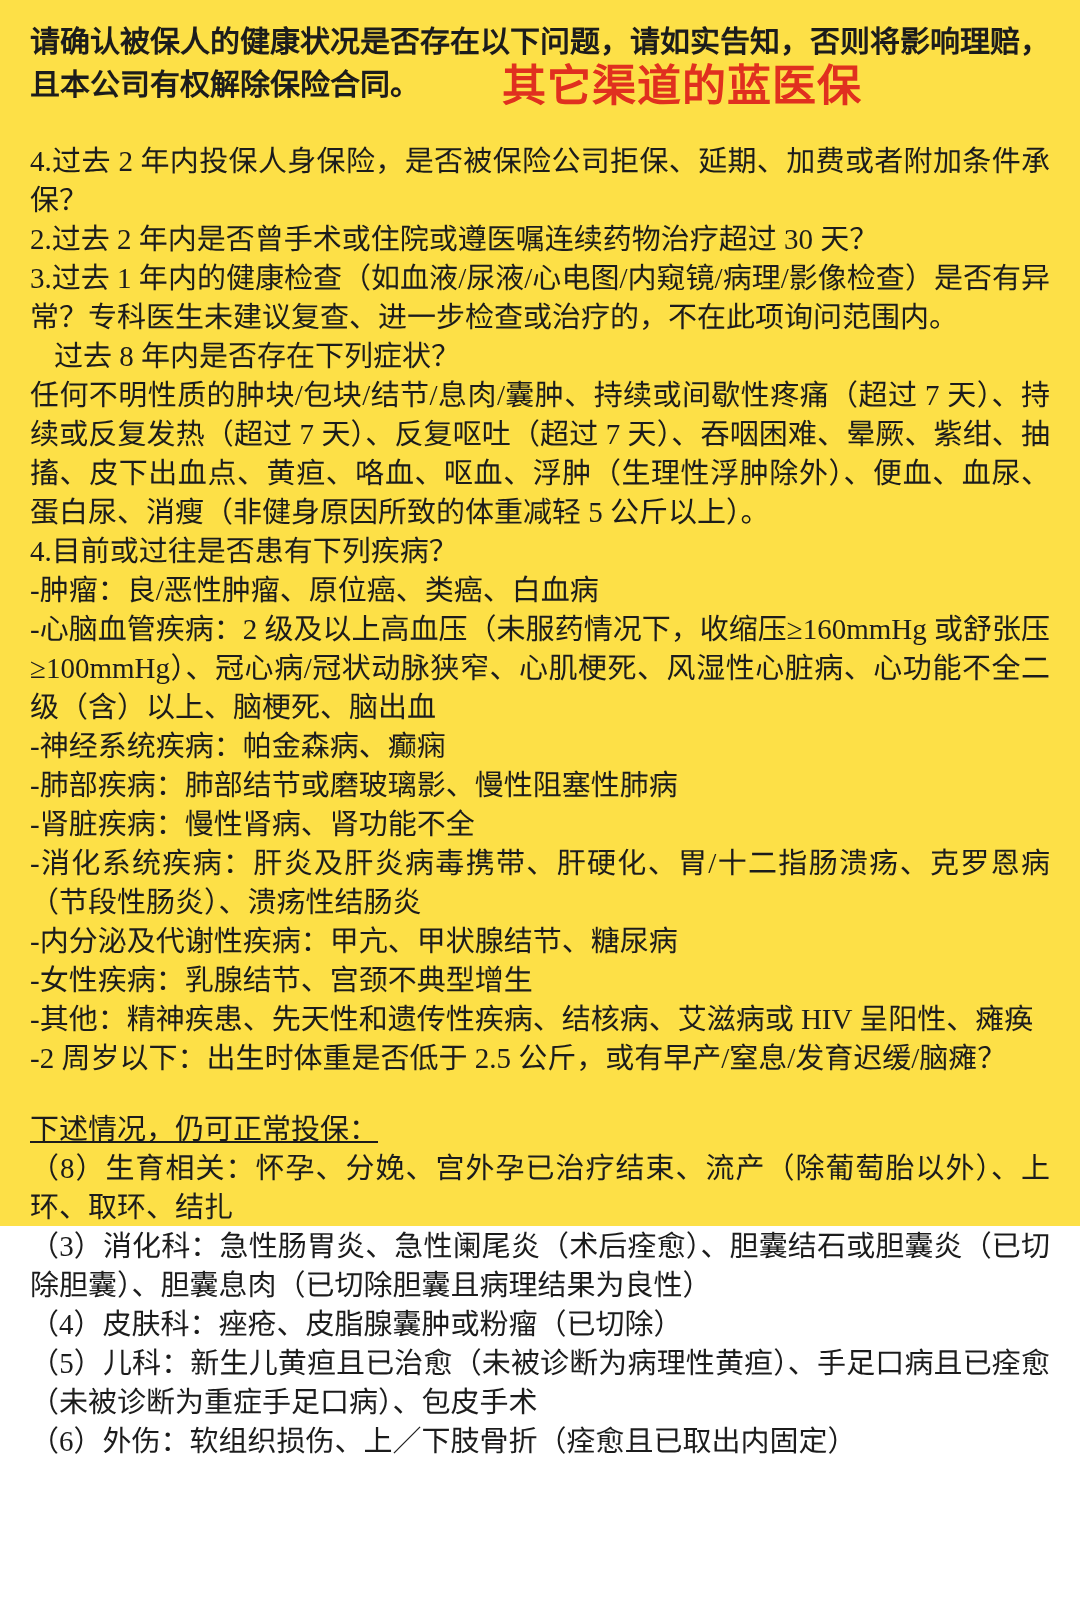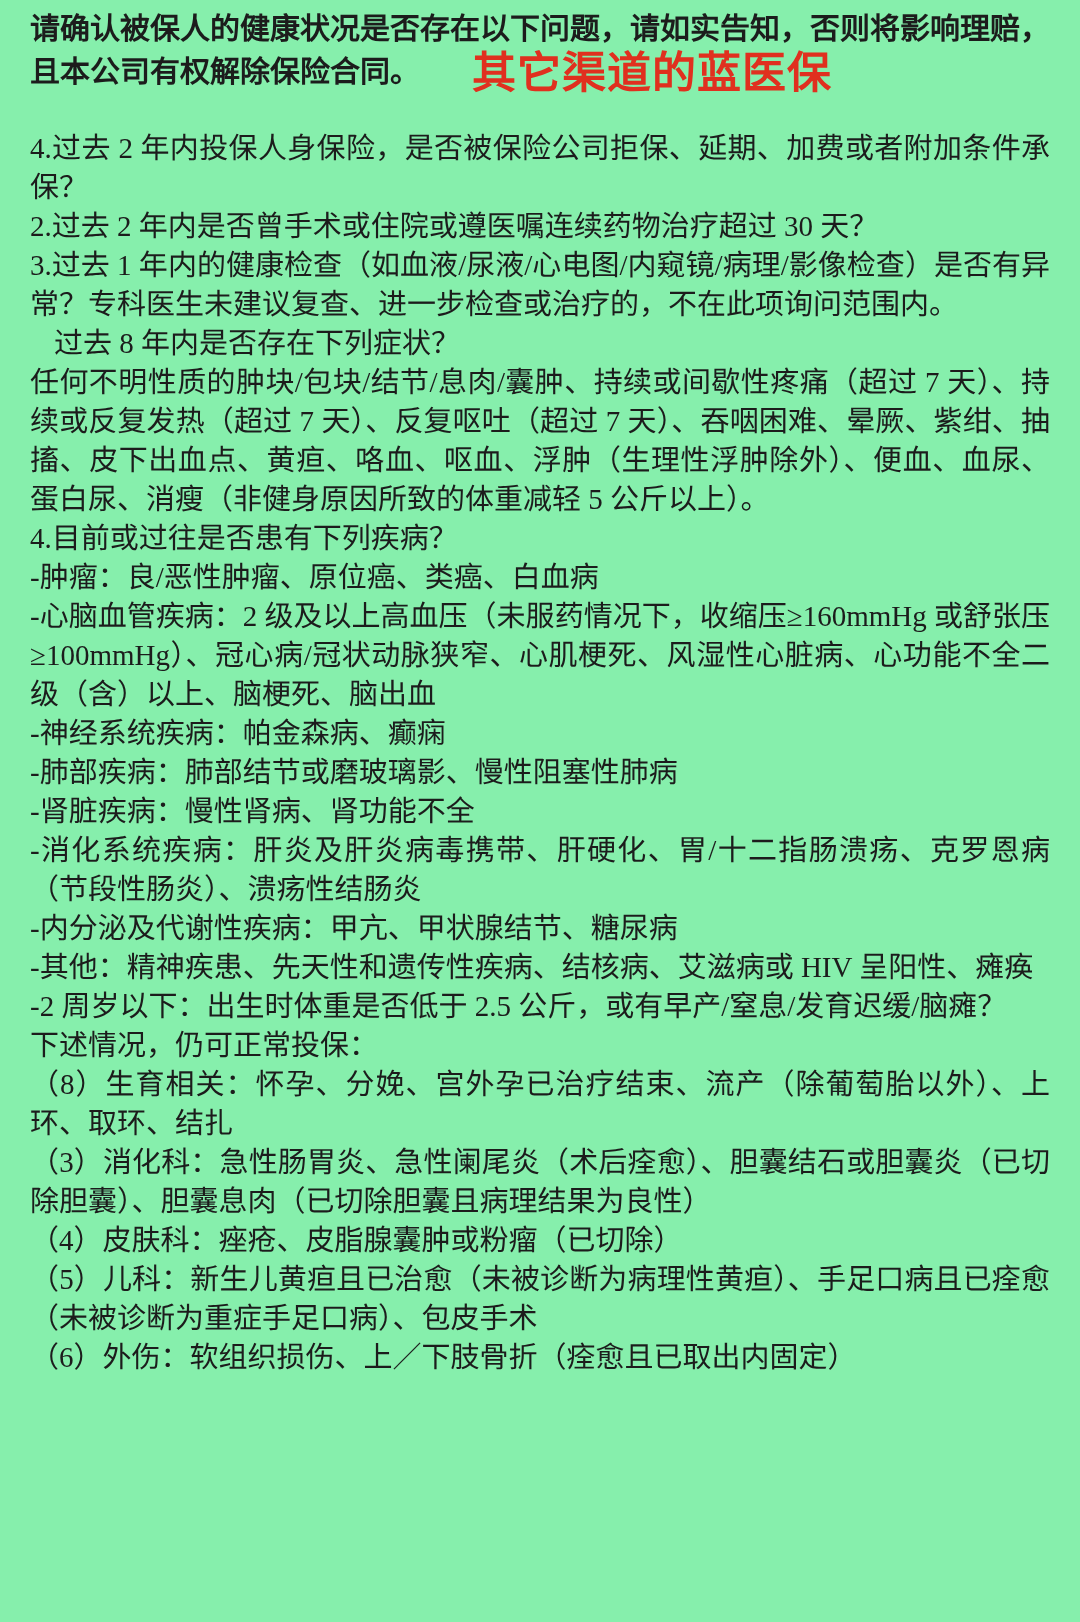--- a/index.html
+++ b/index.html
@@ -9,59 +9,61 @@
   }
   body {
     width: 1080px;
     height: 1622px;
     overflow: hidden;
     box-sizing: border-box;
   }
   .doc {
     box-sizing: border-box;
     width: 1080px;
-    height: 1622px;
-    padding: 7px 30px 10px 30px;
-    background: #86efac;
+    height: 1226px;
+    padding: 20px 30px 10px 30px;
+    background: #fde047;
     color: #1c1c1c;
     font-family: "Liberation Serif", "DejaVu Serif", serif;
     font-size: 29px;
     line-height: 39px;
     text-align: justify;
   }
   .header {
     position: relative;
     font-weight: 700;
     font-size: 30px;
     line-height: 43px;
     margin-bottom: 34px;
     min-height: 88px;
   }
   .notice {
     display: inline;
   }
   .annotation {
     position: absolute;
-    left: 442px;
+    left: 472px;
     top: 44px;
     font-family: "Liberation Sans", "DejaVu Sans", sans-serif;
     font-weight: 700;
     font-size: 44px;
     line-height: 44px;
     white-space: nowrap;
     letter-spacing: 1px;
   }
   .para {
     margin: 0;
     padding: 0;
   }
   .para.indent {
     text-indent: 24px;
   }
   .section-gap {
+    margin-top: 32px;
+    text-decoration: underline;
   }
 </style>
 </head>
 <body>
 
 <div class="doc" style="color: rgb(28, 28, 28);">
 
   <div class="header">
     <span class="notice">请确认被保人的健康状况是否存在以下问题，请如实告知，否则将影响理赔，且本公司有权解除保险合同。</span>
     <span class="annotation" style="color: rgb(224, 48, 31);">其它渠道的蓝医保</span>
@@ -73,20 +75,21 @@
   <p class="para indent">过去 8 年内是否存在下列症状？</p>
   <p class="para">任何不明性质的肿块/包块/结节/息肉/囊肿、持续或间歇性疼痛（超过 7 天）、持续或反复发热（超过 7 天）、反复呕吐（超过 7 天）、吞咽困难、晕厥、紫绀、抽搐、皮下出血点、黄疸、咯血、呕血、浮肿（生理性浮肿除外）、便血、血尿、蛋白尿、消瘦（非健身原因所致的体重减轻 5 公斤以上）。</p>
   <p class="para">4.目前或过往是否患有下列疾病？</p>
   <p class="para">-肿瘤：良/恶性肿瘤、原位癌、类癌、白血病</p>
   <p class="para">-心脑血管疾病：2 级及以上高血压（未服药情况下，收缩压≥160mmHg 或舒张压≥100mmHg）、冠心病/冠状动脉狭窄、心肌梗死、风湿性心脏病、心功能不全二级（含）以上、脑梗死、脑出血</p>
   <p class="para">-神经系统疾病：帕金森病、癫痫</p>
   <p class="para">-肺部疾病：肺部结节或磨玻璃影、慢性阻塞性肺病</p>
   <p class="para">-肾脏疾病：慢性肾病、肾功能不全</p>
   <p class="para">-消化系统疾病：肝炎及肝炎病毒携带、肝硬化、胃/十二指肠溃疡、克罗恩病（节段性肠炎）、溃疡性结肠炎</p>
   <p class="para">-内分泌及代谢性疾病：甲亢、甲状腺结节、糖尿病</p>
+  <p class="para">-女性疾病：乳腺结节、宫颈不典型增生</p>
   <p class="para">-其他：精神疾患、先天性和遗传性疾病、结核病、艾滋病或 HIV 呈阳性、瘫痪</p>
   <p class="para">-2 周岁以下：出生时体重是否低于 2.5 公斤，或有早产/窒息/发育迟缓/脑瘫？</p>
 
   <p class="para section-gap">下述情况，仍可正常投保：</p>
   <p class="para">（8）生育相关：怀孕、分娩、宫外孕已治疗结束、流产（除葡萄胎以外）、上环、取环、结扎</p>
   <p class="para">（3）消化科：急性肠胃炎、急性阑尾炎（术后痊愈）、胆囊结石或胆囊炎（已切除胆囊）、胆囊息肉（已切除胆囊且病理结果为良性）</p>
   <p class="para">（4）皮肤科：痤疮、皮脂腺囊肿或粉瘤（已切除）</p>
   <p class="para">（5）儿科：新生儿黄疸且已治愈（未被诊断为病理性黄疸）、手足口病且已痊愈（未被诊断为重症手足口病）、包皮手术</p>
   <p class="para">（6）外伤：软组织损伤、上／下肢骨折（痊愈且已取出内固定）</p>
 

